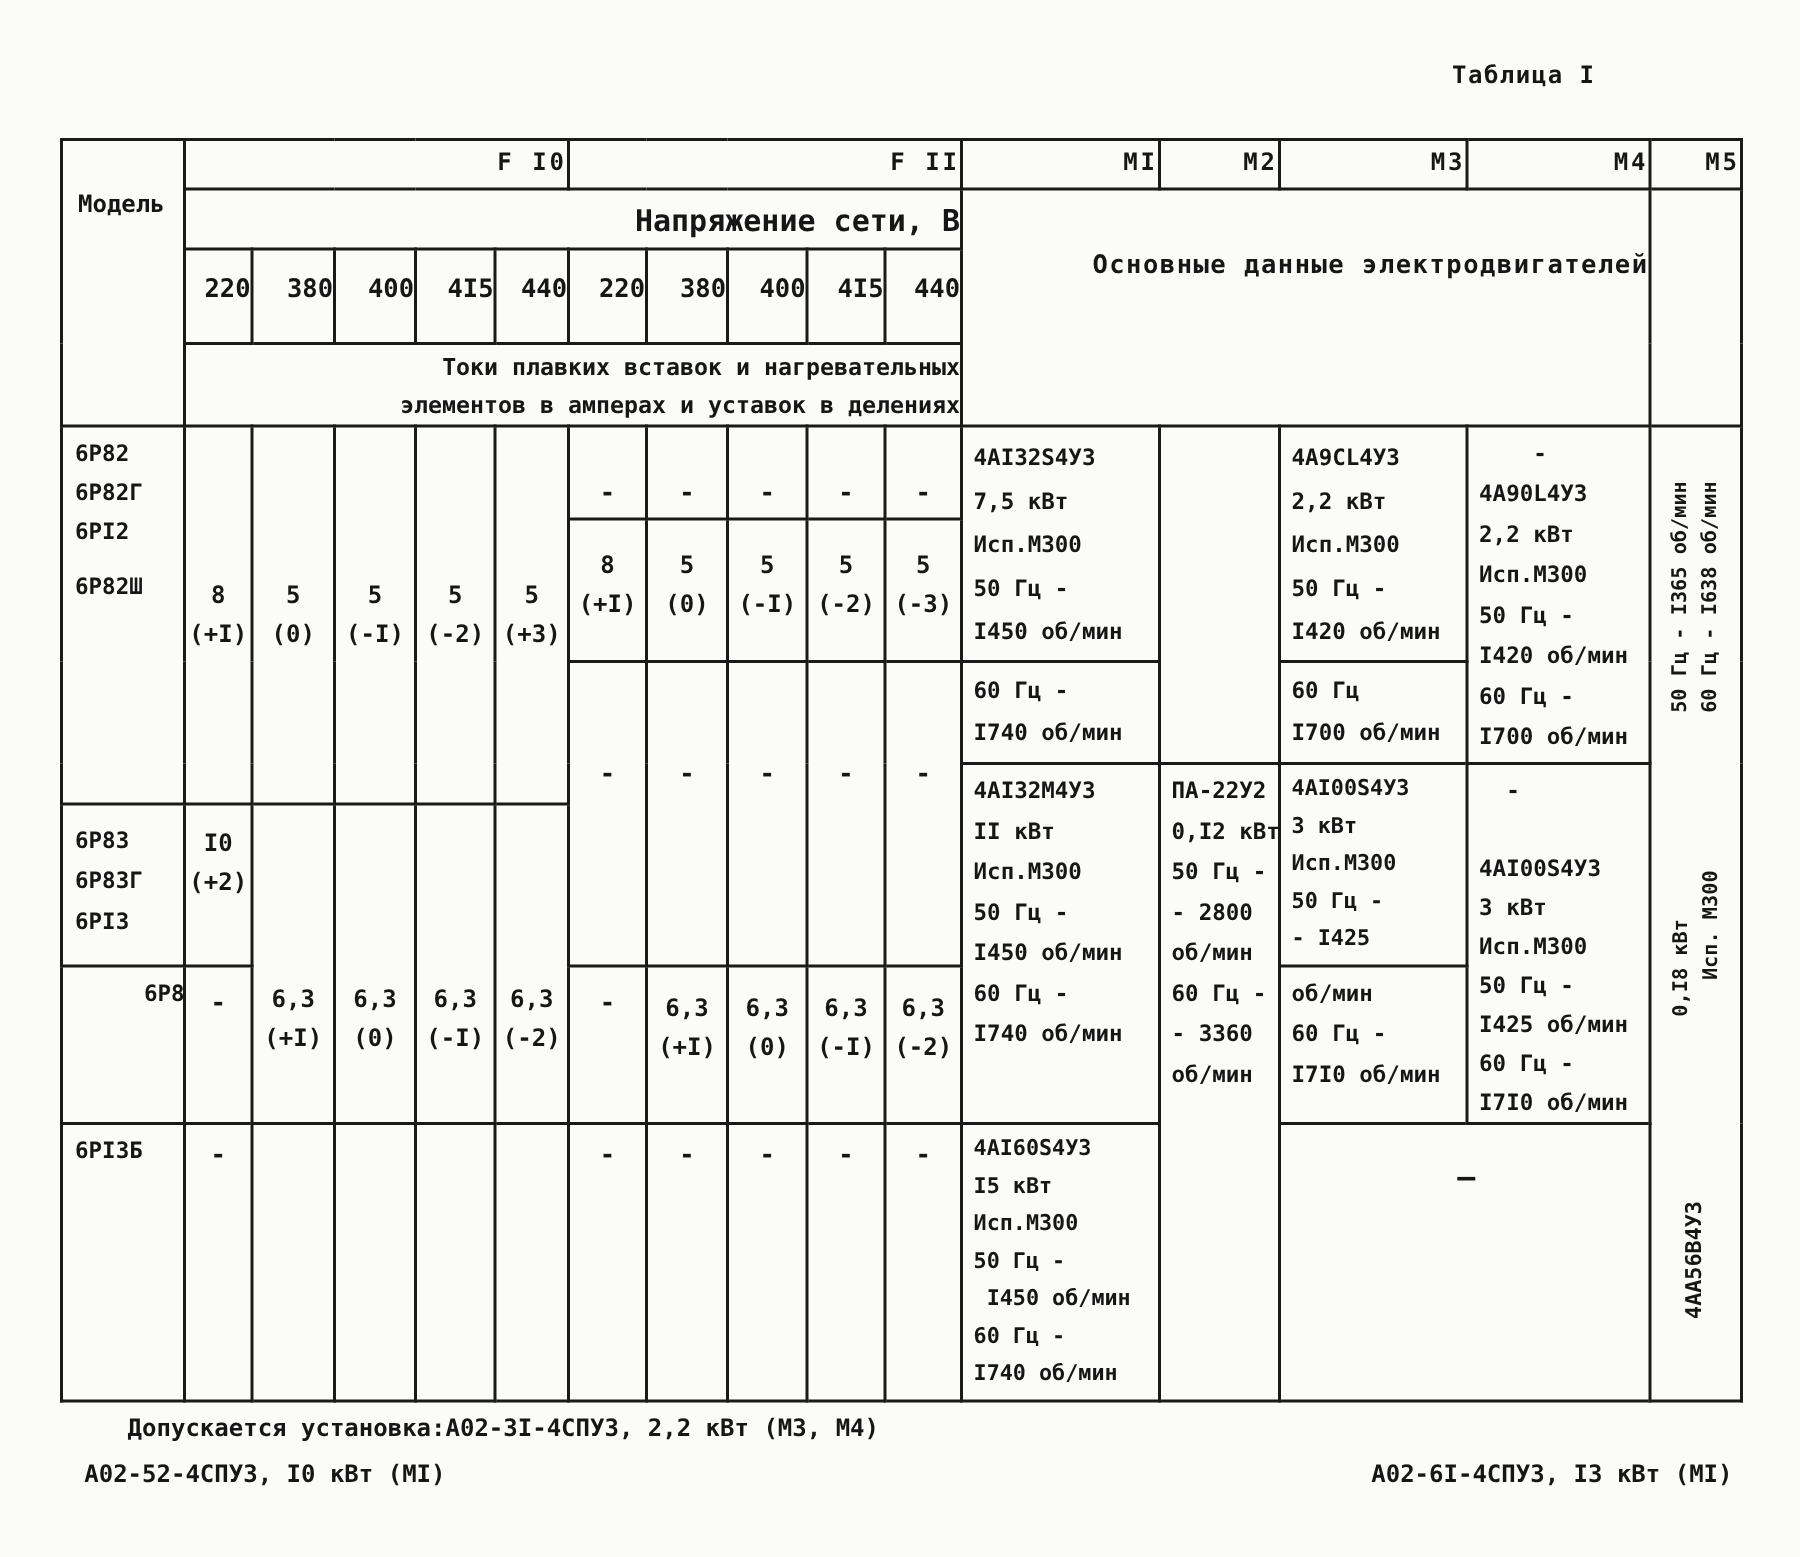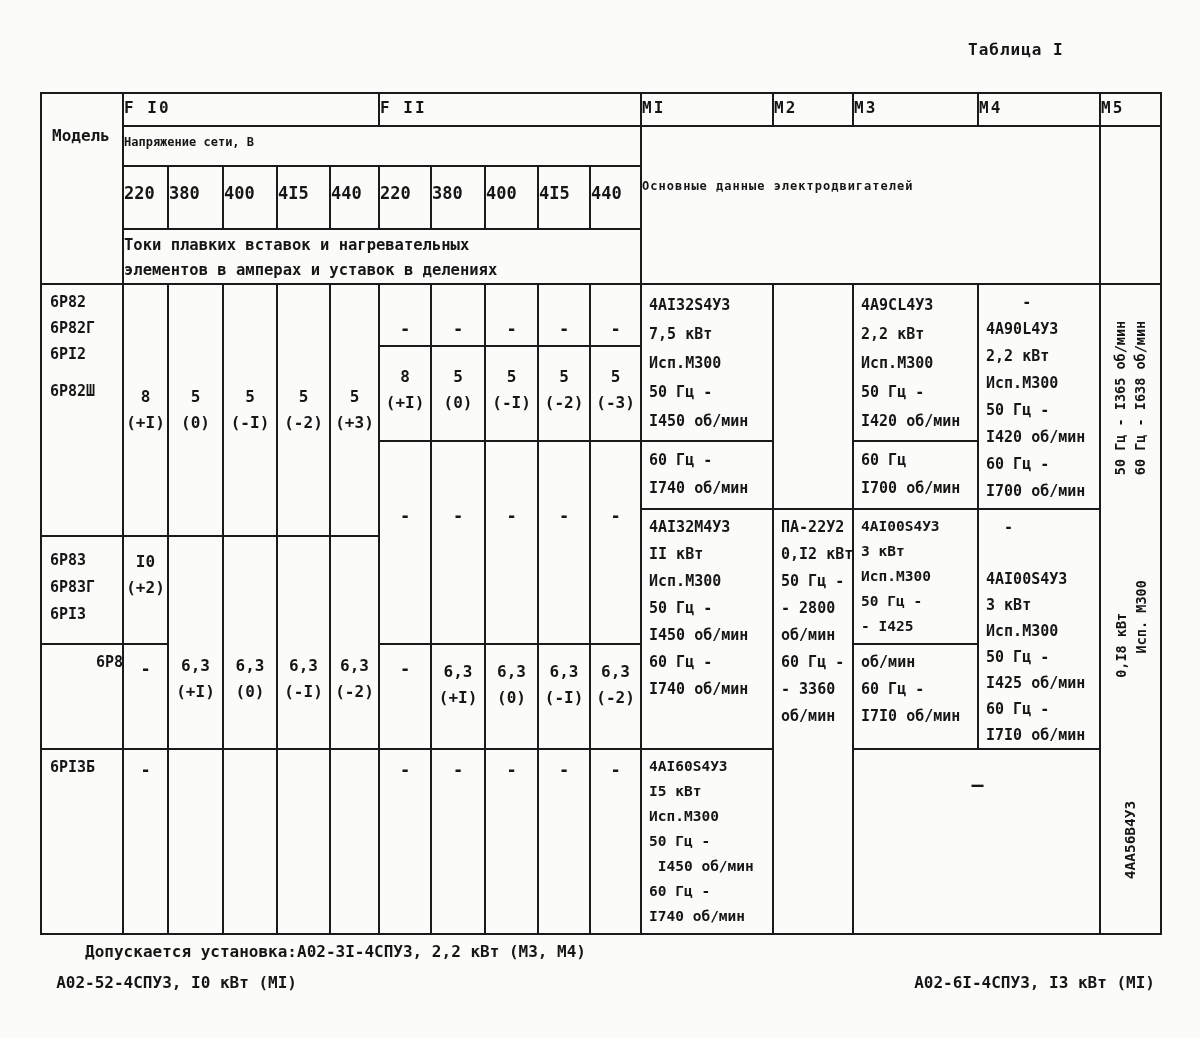--- a/index.html
+++ b/index.html
@@ -28,26 +28,26 @@
   tr.rh3  { height:63px; }
   tr.rh4  { height:55px; }
   tr.ra1  { height:62px; }
   tr.ra2  { height:95px; }
   tr.ra3  { height:68px; }
   tr.ra4  { height:27px; }
   tr.rb1  { height:105px; }
   tr.rb2  { height:105px; }
   tr.rc   { height:185px; }
 
-  .ctr  { text-align:left; }
+  .ctr  { text-align:right; }
   .hdr  { font-size:16px; padding-top:4px; letter-spacing:2px; }
   .vhead{ font-size:17px; padding-top:16px; }
-  .vnet { font-size:12px; padding-top:8px; }
+  .vnet { font-size:20px; padding-top:8px; }
   .fuse { font-size:15.5px; line-height:25px; padding-top:3px; white-space:pre; }
-  .motors { font-size:12px; padding-top:52px; letter-spacing:1px;margin-top:46px; }
+  .motors { font-size:17px; padding-top:40px; letter-spacing:1px;margin-top:46px; }
   .modhead { font-size:16px; padding:32px 0 0 10px; }
 
   .pre  { white-space:pre; }
   .num  { font-size:16px; line-height:26px; }
   .dash { font-size:17px; }
 
   
   .modelsA { position:relative; height:100%; font-size:15px; }
   .modelsA .grpA { position:absolute; top:4px;  left:8px; line-height:26px; white-space:pre; }
   .modelsA .sh   { position:absolute; top:97px; left:8px; }

